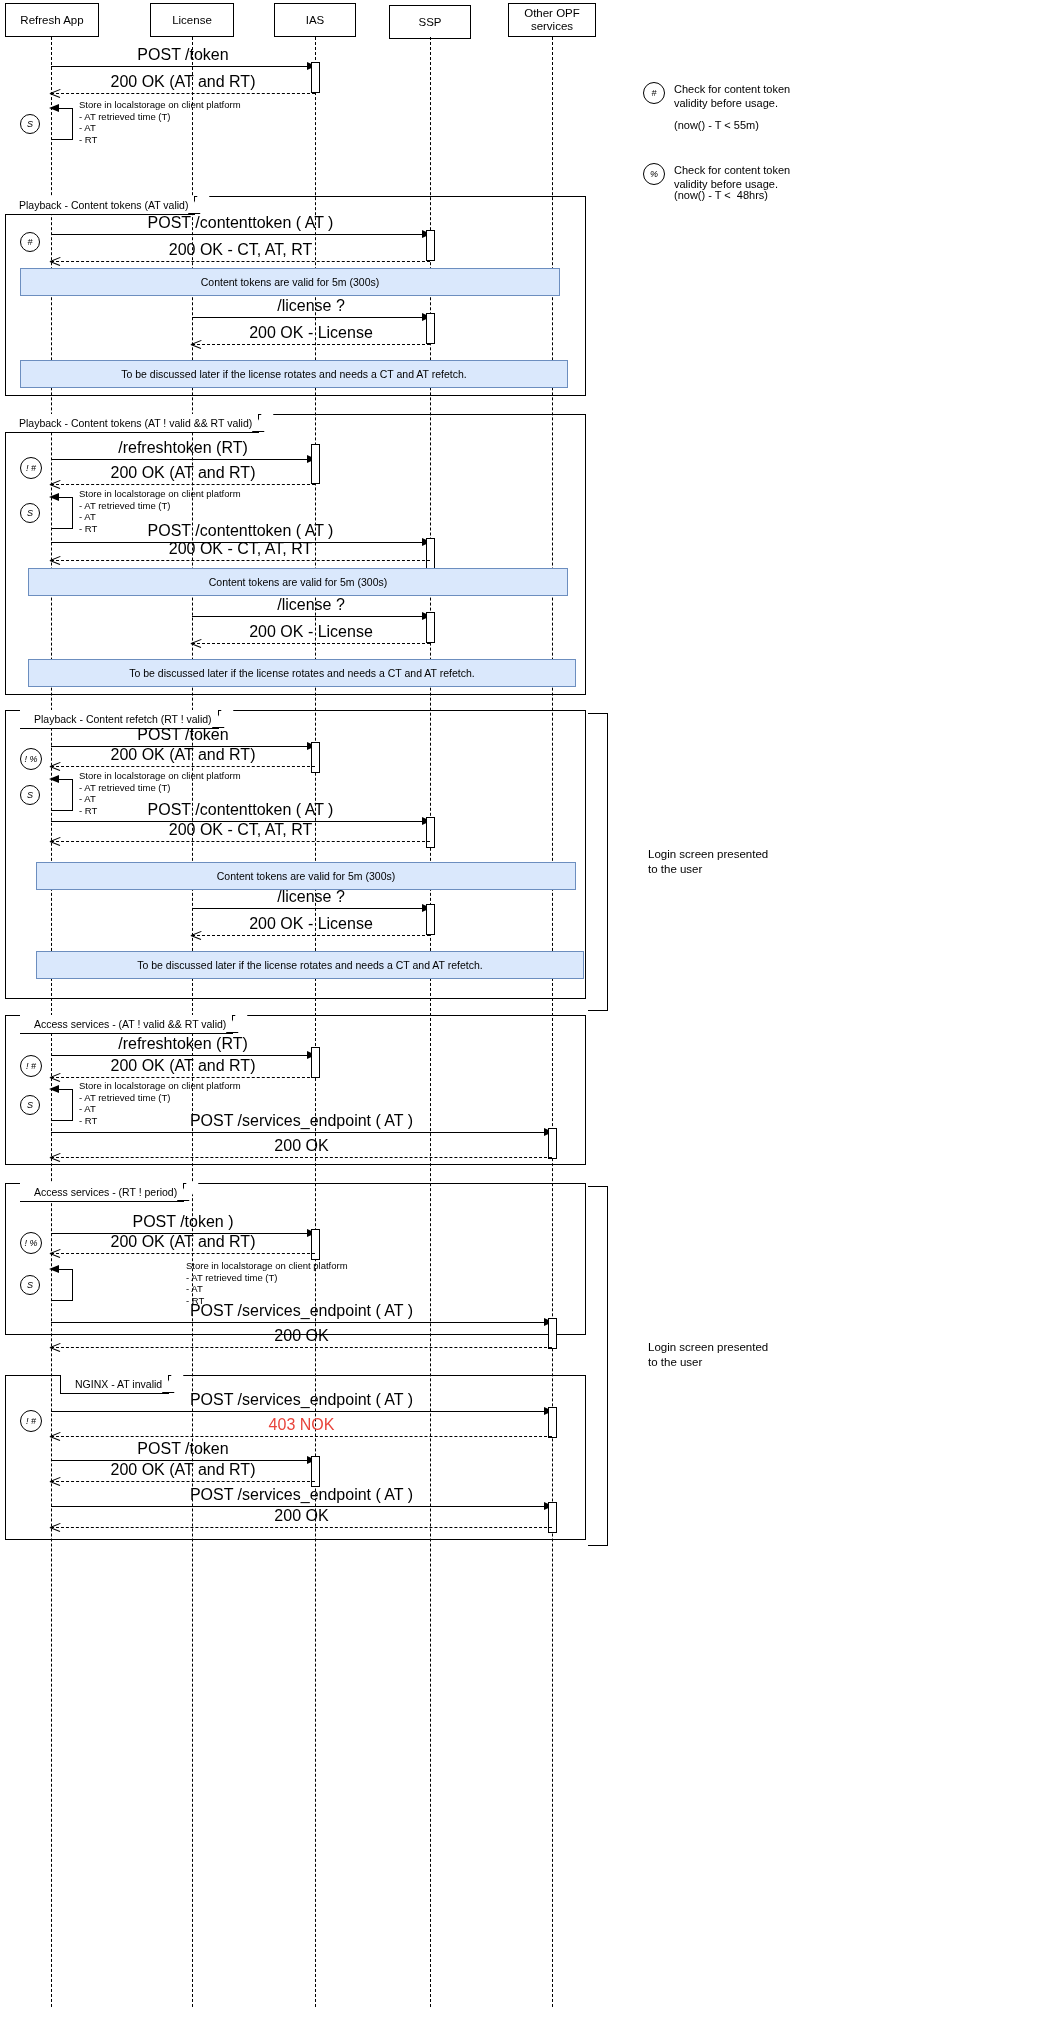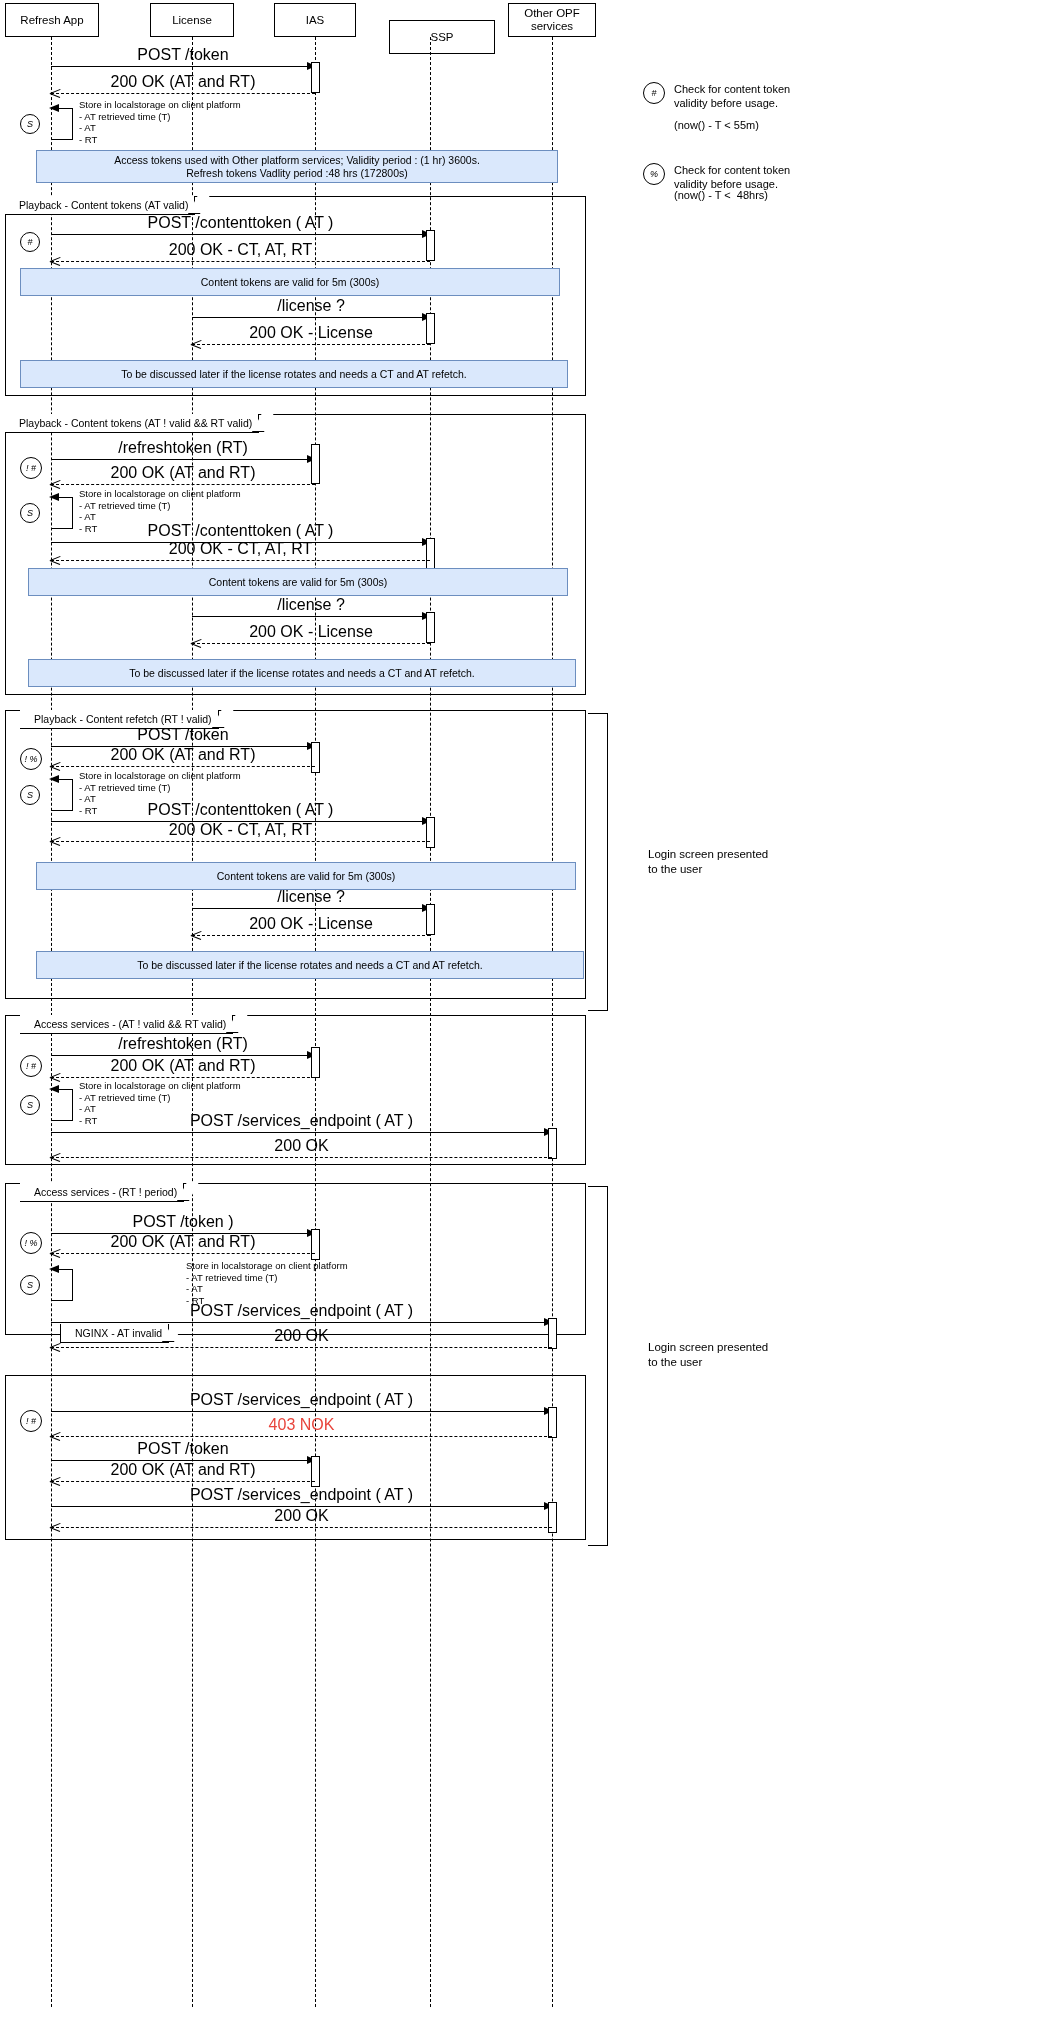--- a/index.html
+++ b/index.html
@@ -100,21 +100,21 @@
 
   <div class="participant" style="left:5px;top:3px;width:94px;height:34px;">
       <span>Refresh App</span>
     </div>
   <div class="participant" style="left:150px;top:3px;width:84px;height:34px;">
       <span>License</span>
     </div>
   <div class="participant" style="left:274px;top:3px;width:82px;height:34px;">
       <span>IAS</span>
     </div>
-  <div class="participant" style="left:389px;top:20px;width:106px;height:34px;">
+  <div class="participant" style="left:389px;top:5px;width:82px;height:34px;">
       <span>SSP</span>
     </div>
   <div class="participant" style="left:508px;top:3px;width:88px;height:34px;white-space:pre;"><span>Other OPF
 services</span></div>
 
   <div class="lifeline" style="left:51px;top:37px;height:1970px;"></div>
   <div class="lifeline" style="left:192px;top:37px;height:1970px;"></div>
   <div class="lifeline" style="left:315px;top:37px;height:1970px;"></div>
   <div class="lifeline" style="left:430px;top:37px;height:1970px;"></div>
   <div class="lifeline" style="left:552px;top:37px;height:1970px;"></div>
@@ -150,22 +150,20 @@
     </div>
   <div class="selfmsg" style="left:51px;top:108px;height:32px;">
     <div class="sbox"></div>
     <div class="shead"></div>
     <div class="stext">Store in localstorage on client platform
 - AT retrieved time (T)
 - AT
 - RT</div>
   </div>
 
-  <div class="note" style="left:36px;top:150px;width:522px;height:33px;white-space:pre;"><span>Access tokens used with Other platform services; Validity period : (1 hr) 3600s.
-Refresh tokens Vadlity period :48 hrs (172800s)</span></div>
 
   <div class="frame" style="left:5px;top:196px;width:581px;height:200px;"></div>
   <div class="frame-label" style="left:5px;top:196px;height:19px;">Playback - Content tokens (AT valid)</div>
 
   <div class="marker" style="left:20px;top:232px;width:20px;height:20px;">
       <span>#</span>
     </div>
   <div class="msg" style="left:51px;top:234px;width:379px;">
     <div class="line"></div>
     <div class="arrow-r"></div>
@@ -398,21 +396,21 @@
     <div class="lbl">POST /services_endpoint ( AT )</div>
   </div>
   <div class="activation" style="left:548px;top:1318px;height:31px;"></div>
   <div class="msg dashed" style="left:51px;top:1347px;width:501px;">
     <div class="line"></div>
     <div class="arrow-l-open"></div>
     <div class="lbl">200 OK</div>
   </div>
 
   <div class="frame" style="left:5px;top:1375px;width:581px;height:165px;"></div>
-  <div class="frame-label" style="left:60px;top:1324px;height:19px;border-left:1px solid #000;">NGINX - AT invalid</div>
+  <div class="frame-label" style="left:60px;top:1375px;height:19px;border-left:1px solid #000;">NGINX - AT invalid</div>
 
   <div class="marker" style="left:20px;top:1410px;width:22px;height:22px;">
       <span>! #</span>
     </div>
   <div class="msg" style="left:51px;top:1411px;width:501px;">
     <div class="line"></div>
     <div class="arrow-r"></div>
     <div class="lbl">POST /services_endpoint ( AT )</div>
   </div>
   <div class="activation" style="left:548px;top:1407px;height:31px;"></div>

